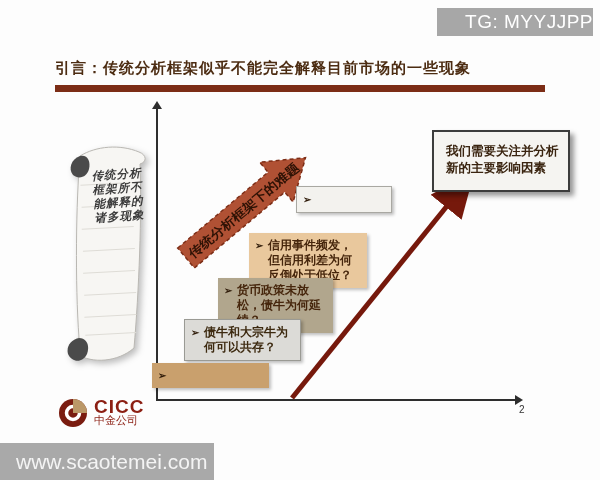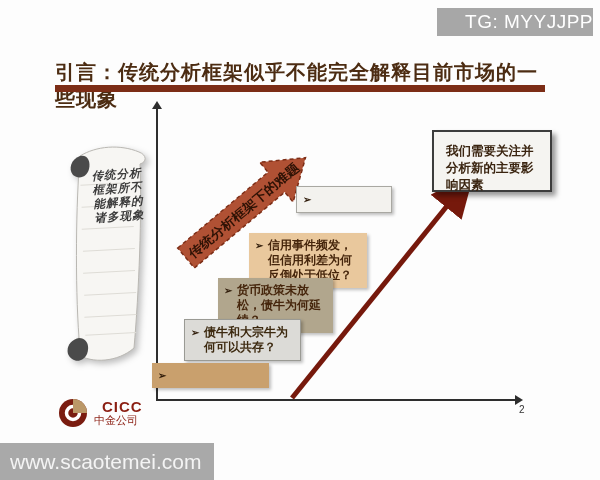--- a/index.html
+++ b/index.html
@@ -5,24 +5,24 @@
   html,body{margin:0;padding:0;background:#ffffff;}
   #slide{position:relative;width:600px;height:480px;background:#fdfdfd;overflow:hidden;
          font-family:"Liberation Serif", serif;}
 
   
   .wm-top{position:absolute;left:437px;top:8px;width:156px;height:28px;background:#a7a7a7;
           color:#fff;font-family:"Liberation Sans",sans-serif;font-size:19px;line-height:28px;
           text-align:right;letter-spacing:.5px;}
   .wm-bottom{position:absolute;left:0;top:443px;width:214px;height:37px;background:#a9a9a9;
           color:#f4f4f4;font-family:"Liberation Sans",sans-serif;font-size:21px;line-height:37px;
-          padding-left:10px;box-sizing:border-box;}
+          padding-left:16px;box-sizing:border-box;}
 
   
-  .title{position:absolute;left:55px;top:59px;width:500px;font-size:20px;font-weight:bold;
+  .title{position:absolute;left:55px;top:59px;width:500px;font-size:15px;font-weight:bold;
          color:#4c2c12;letter-spacing:1px;}
   .title-bar{position:absolute;left:55px;top:85px;width:490px;height:7px;background:#7c2d16;}
 
   
   .y-axis{position:absolute;left:156px;top:107px;width:2px;height:293px;background:#2e2e2e;}
   .y-arrow{position:absolute;left:152px;top:101px;width:0;height:0;
            border-left:5px solid transparent;border-right:5px solid transparent;
            border-bottom:8px solid #2e2e2e;}
   .x-axis{position:absolute;left:156px;top:399px;width:362px;height:2px;background:#2e2e2e;}
   .x-arrow{position:absolute;left:515px;top:395px;width:0;height:0;
@@ -47,28 +47,28 @@
         color:#46260c;box-shadow:2px 2px 3px rgba(0,0,0,.25);}
   .qbox .bullet{flex:0 0 13px;font-size:10px;line-height:15px;color:#2e1a08;}
   .qbox .qtext{flex:1;}
   .qbox1{left:296px;top:186px;width:96px;background:#f3f2ee;border:1px solid #a9a8a2;color:#3d2a10;}
   .qbox2{left:249px;top:233px;width:118px;background:#e9c89d;}
   .qbox3{left:218px;top:278px;width:115px;background:#b1a68d;}
   .qbox4{left:184px;top:319px;width:117px;background:#dcdbd7;border:1px solid #9a9a94;color:#3d2a10;}
   .qbox5{left:152px;top:363px;width:117px;background:#c9a06d;}
 
   
-  .conclusion{position:absolute;left:432px;top:130px;width:120px;height:62px;box-sizing:border-box;
+  .conclusion{position:absolute;left:432px;top:130px;width:138px;height:62px;box-sizing:border-box;
         background:#f5f4f1;border:2px solid #3c3c3c;box-shadow:4px 4px 5px rgba(0,0,0,.4);
         padding:11px 8px 8px 12px;font-size:12.5px;font-weight:bold;line-height:17px;color:#3a2410;}
 
   
   .logo{position:absolute;left:58px;top:398px;display:flex;align-items:center;}
   .logo-texts{margin-left:6px;color:#8b1e12;font-family:"Liberation Sans",sans-serif;}
-  .logo-en{font-size:15px;font-weight:bold;letter-spacing:1px;line-height:14px;margin-left:8px;}
+  .logo-en{font-size:19px;font-weight:bold;letter-spacing:1px;line-height:14px;}
   .logo-cn{font-size:11px;font-weight:normal;line-height:12px;}
 
   .page-num{position:absolute;left:519px;top:404px;font-size:10px;color:#333;
             font-family:"Liberation Sans",sans-serif;}
 </style>
 </head>
 <body>
 
 <div id="slide">
 

